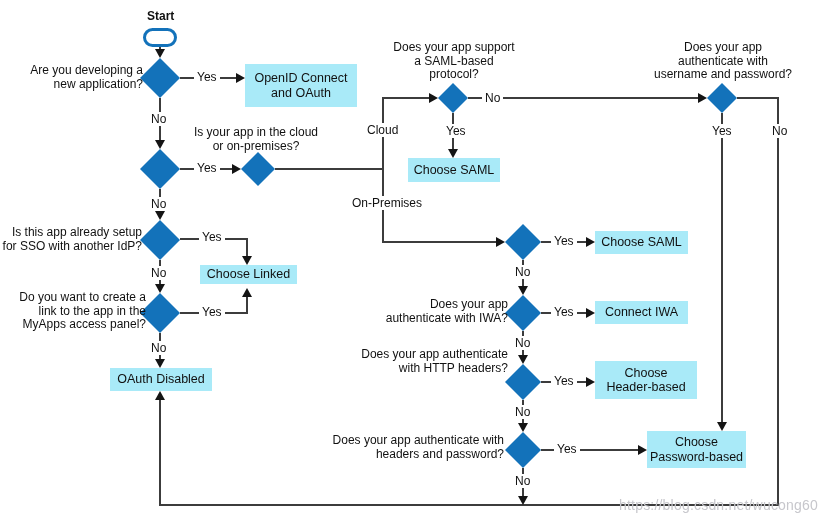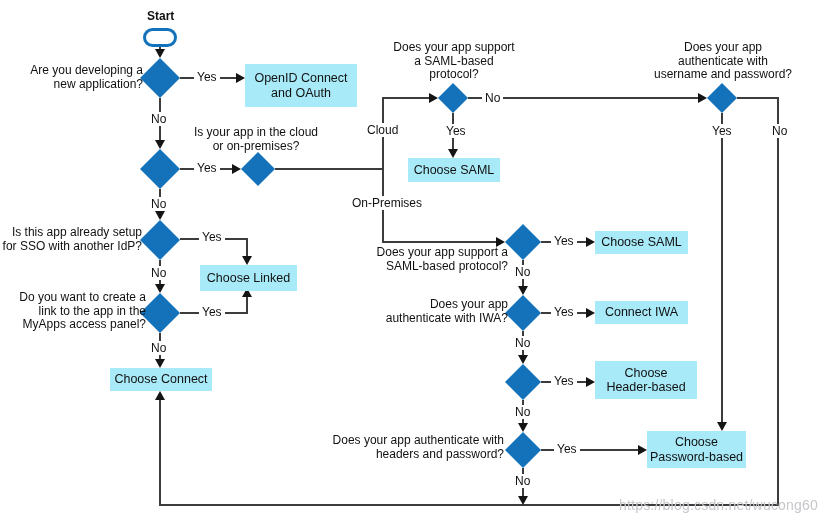--- a/index.html
+++ b/index.html
@@ -123,32 +123,32 @@
 link to the app in the
 MyApps access panel?</div>
   <div class="q c" style="left:193px; top:126px; width:126px;">Is your app in the cloud
 or on-premises?</div>
   <div class="q c" style="left:391px; top:41px;  width:126px;">Does your app support
 a SAML-based
 protocol?</div>
   <div class="q c" style="left:650px; top:41px;  width:146px;">Does your app
 authenticate with
 username and password?</div>
-  <div class="q r" style="left:365px; top:246px; width:143px;">Does your app support a
-SAML-based protocol?</div>
   <div class="q r" style="left:378px; top:298px; width:130px;">Does your app
 authenticate with IWA?</div>
+  <div class="q r" style="left:348px; top:348px; width:160px;">Does your app authenticate
+with HTTP headers?</div>
   <div class="q r" style="left:320px; top:434px; width:184px;">Does your app authenticate with
 headers and password?</div>
 
   <div class="result" style="left:245px; top:64px;  width:112px; height:43px;">OpenID Connect
 and OAuth</div>
   <div class="result" style="left:408px; top:158px; width:92px;  height:24px;">Choose SAML</div>
-  <div class="result" style="left:200px; top:265px; width:97px;  height:26px;">Choose Linked</div>
-  <div class="result" style="left:110px; top:368px; width:102px; height:23px;">Choose Connect</div>
+  <div class="result" style="left:200px; top:265px; width:97px;  height:19px;">Choose Linked</div>
+  <div class="result" style="left:110px; top:368px; width:102px; height:23px;">OAuth Disabled</div>
   <div class="result" style="left:595px; top:231px; width:93px;  height:23px;">Choose SAML</div>
   <div class="result" style="left:595px; top:301px; width:93px;  height:23px;">Connect IWA</div>
   <div class="result" style="left:595px; top:361px; width:102px; height:38px;">Choose
 Header-based</div>
   <div class="result" style="left:647px; top:431px; width:99px;  height:37px;">Choose
 Password-based</div>
 
   <div class="lbl" style="left:194px; top:70px;">Yes</div>
   <div class="lbl" style="left:148px; top:112px;">No</div>
   <div class="lbl" style="left:194px; top:161px;">Yes</div>

